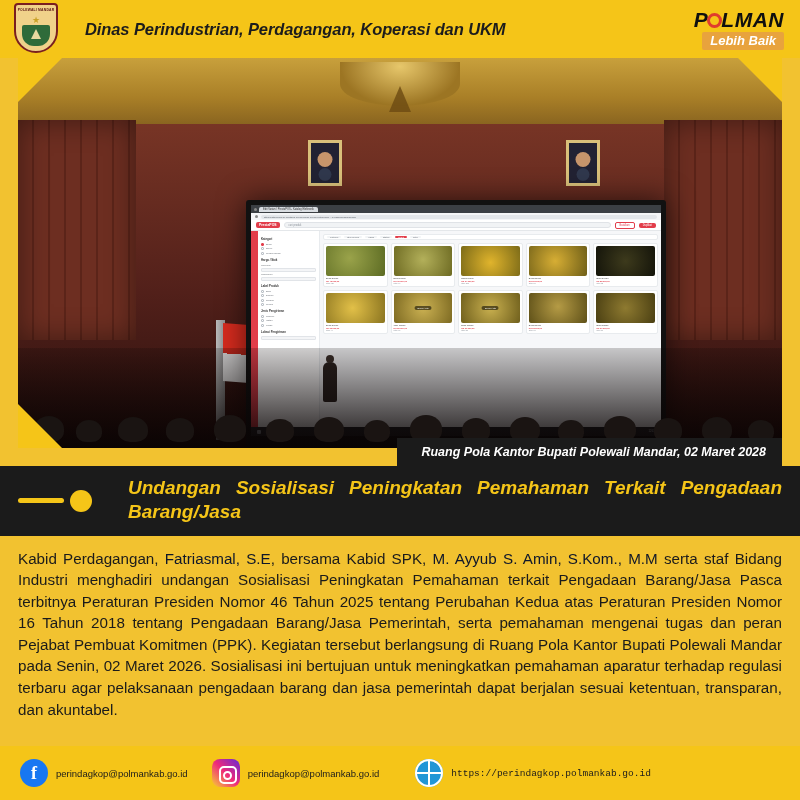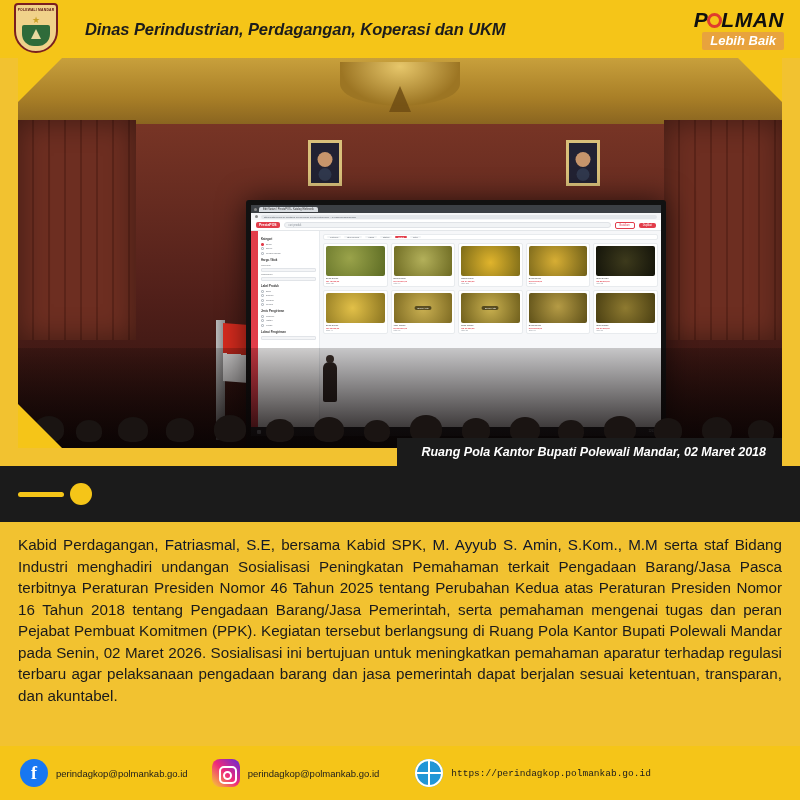--- a/index.html
+++ b/index.html
@@ -581,27 +581,28 @@
     <span class="head" style="left:636px;width:28px;height:24px;"></span>
     <span class="head" style="left:684px;width:30px;height:25px;"></span>
     <span class="head" style="left:730px;width:26px;height:22px;"></span>
   </div>
 
   <div class="corner tl"></div>
   <div class="corner tr"></div>
   <div class="corner bl"></div>
 </div>
 
-<div class="ribbon">Ruang Pola Kantor Bupati Polewali Mandar, 02 Maret 2018</div>
+<div class="ribbon">Ruang Pola Kantor Bupati Polewali Mandar, 02 Maret 2028</div>
 
 <div class="title-band">
   <div class="bullet-bar">
     <span class="line"></span>
     <span class="dot"></span>
   </div>
+  <div class="ttl">Undangan Sosialisasi Peningkatan Pemahaman Terkait Pengadaan Barang/Jasa</div>
 </div>
 
 <div class="body-text">
   <span>Kabid Perdagangan, </span><span class="hl">Fatriasmal, S.E</span><span>, bersama Kabid SPK, </span><span class="hl">M. Ayyub S. Amin, S.Kom., M.M</span><span> serta staf Bidang Industri menghadiri undangan Sosialisasi Peningkatan Pemahaman terkait Pengadaan Barang/Jasa Pasca terbitnya Peraturan Presiden Nomor 46 Tahun 2025 tentang Perubahan Kedua atas Peraturan Presiden Nomor 16 Tahun 2018 tentang Pengadaan Barang/Jasa Pemerintah, serta pemahaman mengenai tugas dan peran Pejabat Pembuat Komitmen (PPK). Kegiatan tersebut berlangsung di Ruang Pola Kantor Bupati Polewali Mandar pada Senin, 02 Maret 2026. Sosialisasi ini bertujuan untuk meningkatkan pemahaman aparatur terhadap regulasi terbaru agar pelaksanaan pengadaan barang dan jasa pemerintah dapat berjalan sesuai ketentuan, transparan, dan akuntabel.</span>
 </div>
 
 <div class="footer">
   <div class="fitem">
     <span class="fb-icon">f</span>
     <span class="txt">perindagkop@polmankab.go.id</span>

